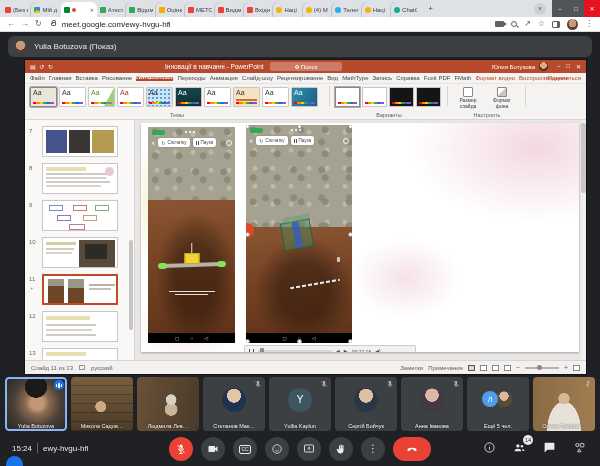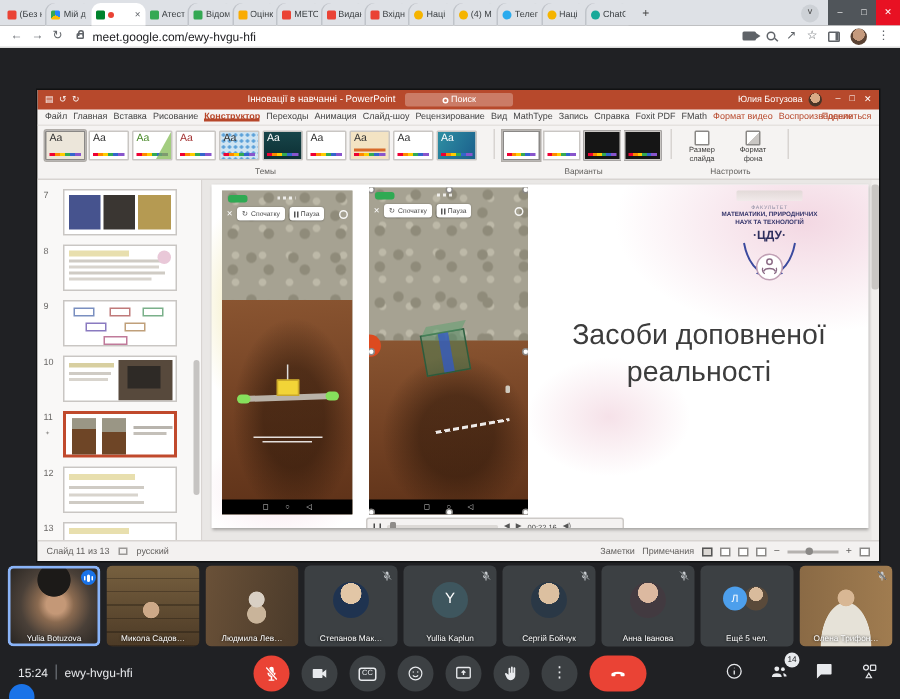--- a/index.html
+++ b/index.html
@@ -315,20 +315,24 @@
       <span class="i-share">↗</span>
       <span class="i-star">☆</span>
       <span class="i-side"></span>
       <span class="i-avatar"></span>
       <span class="i-dots">⋮</span>
     </div>
   </div>
 
   <div class="meet">
 
+    <div class="banner">
+      <span class="banner-av"></span>
+      <span class="banner-txt">Yulia Botuzova (Показ)</span>
+    </div>
 
     <div class="ppt">
 
       <div class="ppt-title">
         <span class="qat">▤ ↺ ↻</span>
         <span class="ppt-doc-title">Інновації в навчанні - PowerPoint</span>
         <span class="search-pill">
           <span class="smag"></span>
           <span>Поиск</span>
         </span>
@@ -596,39 +600,21 @@
               <span class="vpause"></span>
               <span class="vtrack">
                   <span class="vthumb"></span>
                 </span>
               <span class="vstep">◀</span>
               <span class="vstep">▶</span>
               <span class="vtime">00:22.16</span>
               <span class="vvol">◀)</span>
             </div>
 
-            <div class="emblem">
-              <div class="e-fade"></div>
-              <div class="e-fac">ФАКУЛЬТЕТ</div>
-              <div class="e-l1">МАТЕМАТИКИ, ПРИРОДНИЧИХ</div>
-              <div class="e-l2">НАУК ТА ТЕХНОЛОГІЙ</div>
-              <div class="e-cdu">·ЦДУ·</div>
-              <svg width="44" height="28" viewBox="0 0 44 28">
-                <path d="M5 1 C7 12 12 18 17 21" stroke="#3b4a9e" fill="none" stroke-width="1.3"></path>
-                <path d="M16 18l2.5 5-5.5-1.5z" fill="#3b4a9e"></path>
-                <path d="M39 1 C37 12 32 18 27 21" stroke="#3b4a9e" fill="none" stroke-width="1.3"></path>
-                <path d="M28 18l-2.5 5 5.5-1.5z" fill="#3b4a9e"></path>
-                <circle cx="22" cy="17" r="8.5" fill="#fff" stroke="#c0a0b5" stroke-width="1"></circle>
-                <circle cx="22" cy="13.5" r="1.8" fill="none" stroke="#8a6a85" stroke-width="1"></circle>
-                <path d="M18 20c1.2-2.6 6.8-2.6 8 0" stroke="#8a6a85" fill="none" stroke-width="1"></path>
-                <path d="M17.5 17.5c-.6 2 .3 3.4 1.4 4M26.5 17.5c.6 2-.3 3.4-1.4 4" stroke="#8a6a85" fill="none" stroke-width=".8"></path>
-              </svg>
-            </div>
-
-            <div class="slide-title">Засоби доповненої реальності</div>
+
           </div>
           <div class="canvas-scroll">
               <span class="canvas-thumbv"></span>
             </div>
         </div>
       </div>
 
       <div class="ppt-status">
         <span>Слайд 11 из 13</span>
         <span class="lic"></span>

